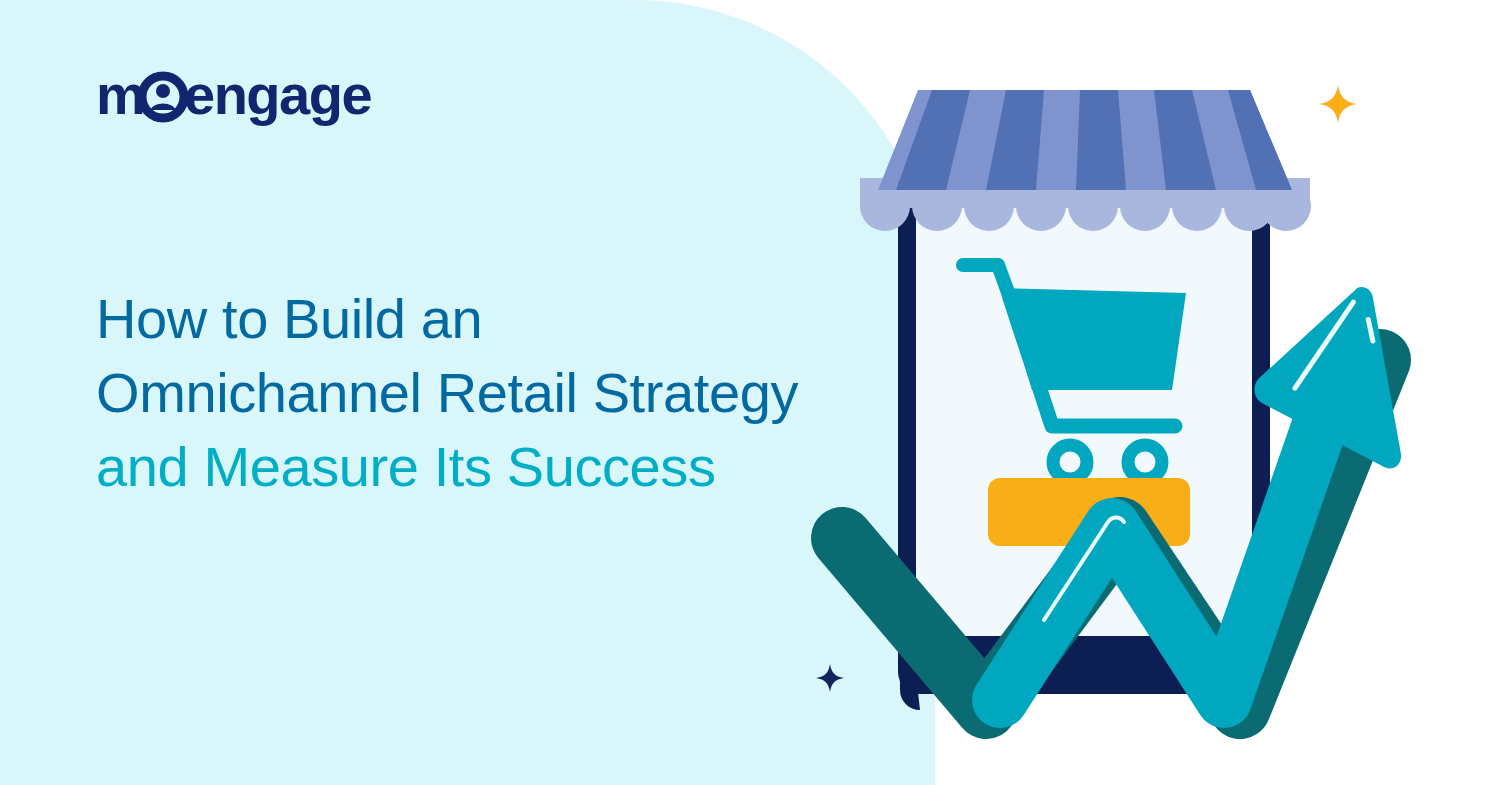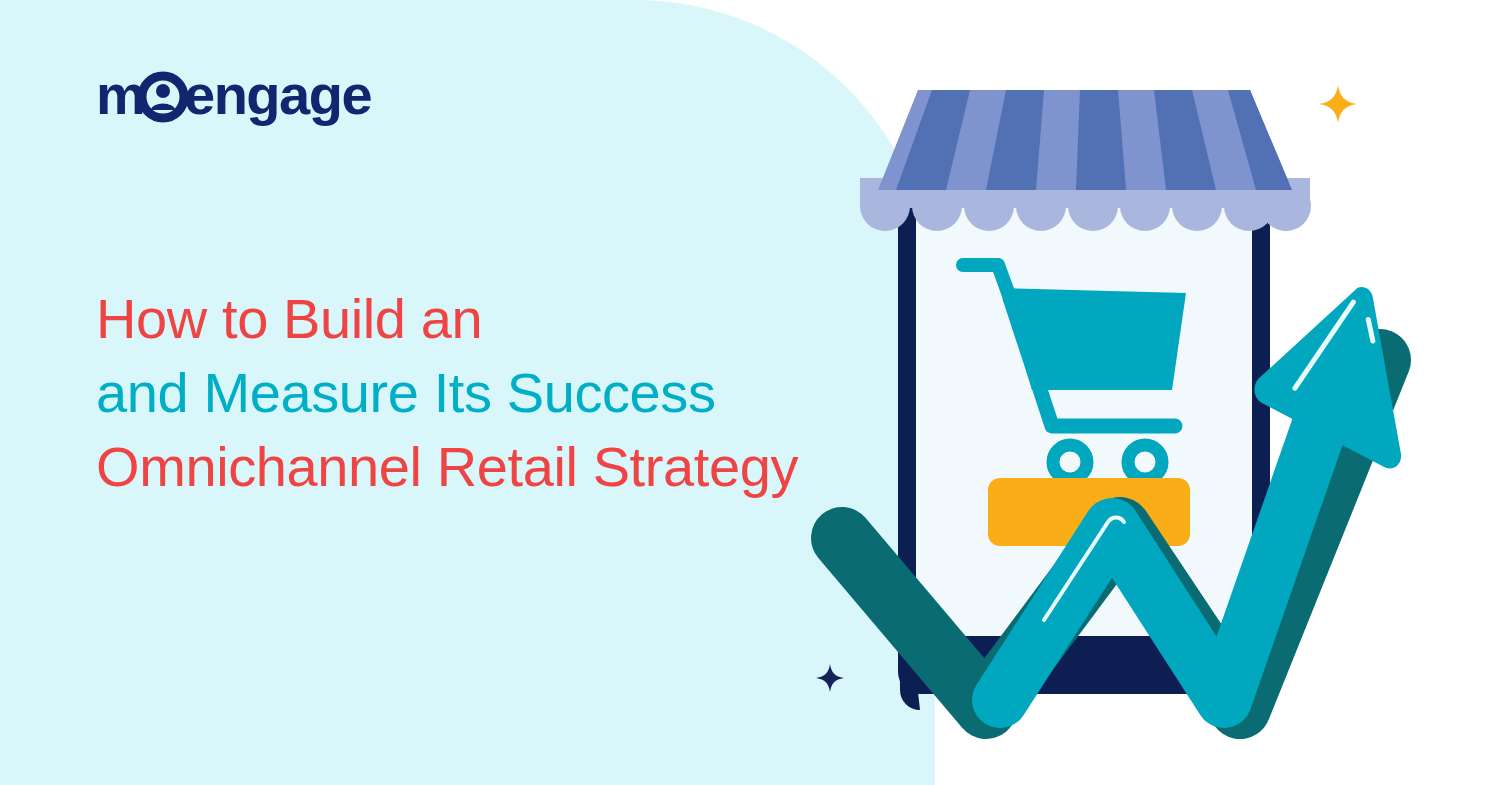--- a/index.html
+++ b/index.html
@@ -51,21 +51,21 @@
     width: 790px;
   }
   .headline-line {
     font-family: "Liberation Sans", sans-serif;
     font-weight: 400;
     font-size: 56px;
     line-height: 74px;
     letter-spacing: -0.4px;
     white-space: nowrap;
   }
-  .ln-navy { color: #ef4444; }
+  .ln-navy { color: #0369a1; }
   .ln-teal { color: #00AFC6; }
 
   
   .illo {
     position: absolute;
     left: 820px;
     top: 60px;
     width: 620px;
     height: 670px;
   }
@@ -103,22 +103,22 @@
         <circle cx="67" cy="31" r="21" fill="none" stroke="#12256E" stroke-width="9"></circle>
         <circle cx="67" cy="25" r="7" fill="#12256E"></circle>
         <path d="M54 44 a13.5 9 0 0 1 26 0 z" fill="#12256E"></path>
       </g>
       <text class="logo-text" x="88" y="48">engage</text>
     </svg>
   </div>
 
   <div class="headline">
     <div class="headline-line ln-navy">How to Build an</div>
+    <div class="headline-line ln-navy">Omnichannel Retail Strategy</div>
     <div class="headline-line ln-teal">and Measure Its Success</div>
-    <div class="headline-line ln-navy">Omnichannel Retail Strategy</div>
   </div>
 
   <div class="sparkle-gold">
     <svg width="40" height="40" viewBox="0 0 40 40" xmlns="http://www.w3.org/2000/svg">
       <path d="M20 1 C21.8 13 27 18.2 39 20 C27 21.8 21.8 27 20 39 C18.2 27 13 21.8 1 20 C13 18.2 18.2 13 20 1 Z" fill="#F9AE17"></path>
     </svg>
   </div>
 
   <div class="sparkle-navy">
     <svg width="32" height="32" viewBox="0 0 32 32" xmlns="http://www.w3.org/2000/svg">

